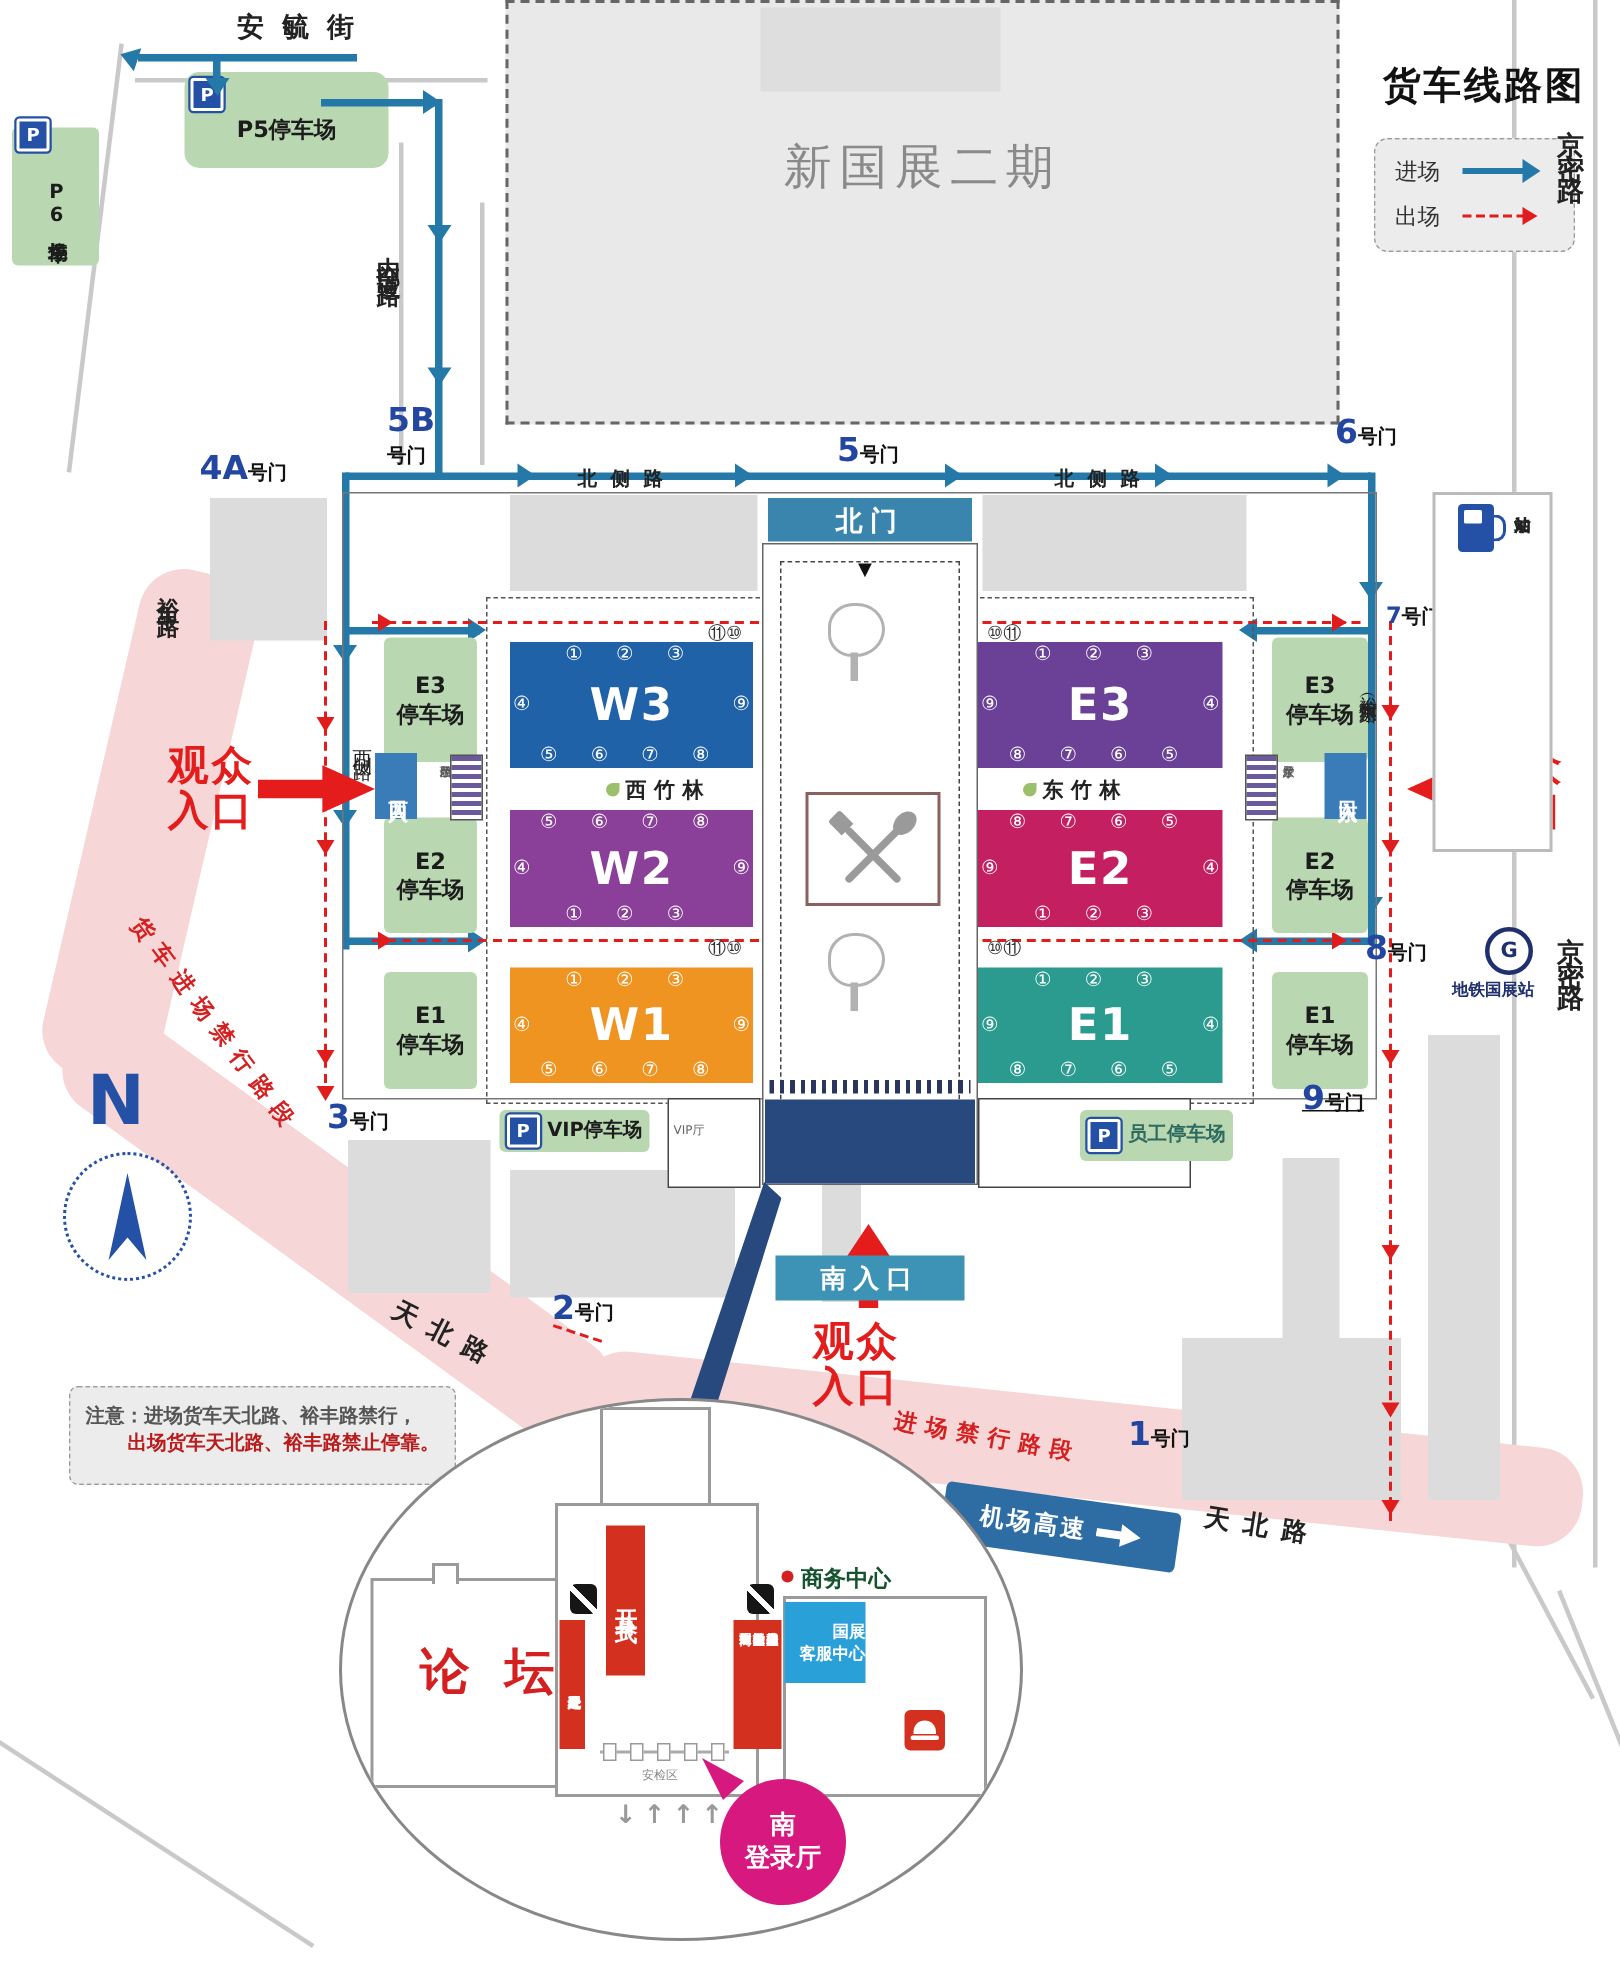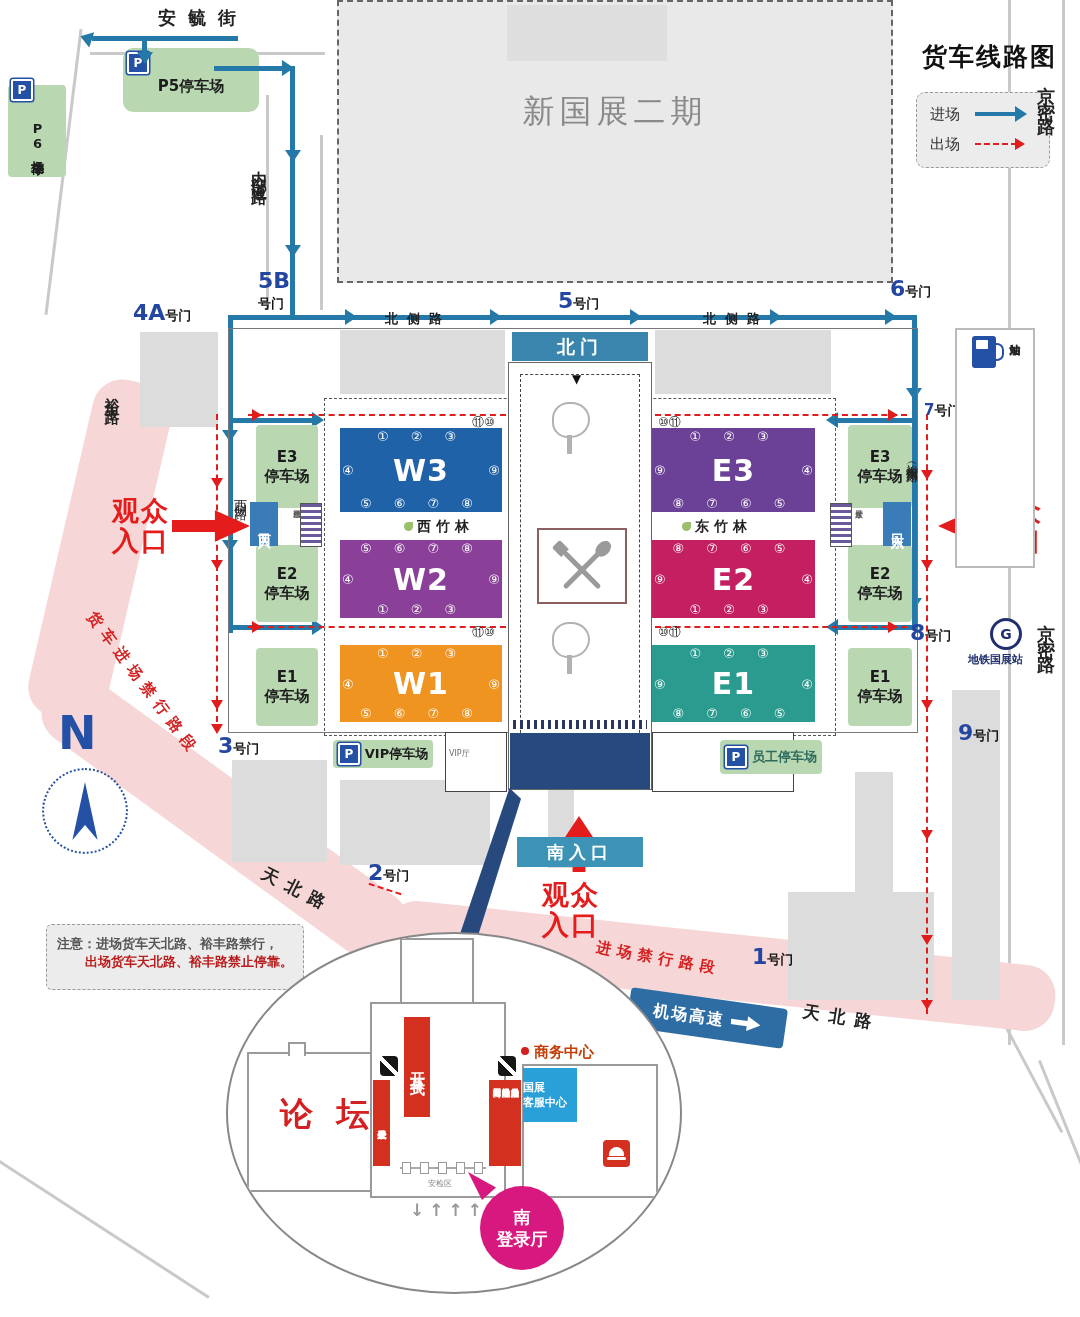--- a/index.html
+++ b/index.html
@@ -282,21 +282,21 @@
   <div class="lbl v" style="left:852px;top:504px;font-size:8px;color:#555;">东登录厅</div>
   <div class="lbl v" style="left:231px;top:490px;font-size:13px;letter-spacing:4px;">西侧路</div>
   <div class="lbl v" style="left:903px;top:455px;font-size:12px;letter-spacing:1px;">裕东街（东侧路）</div>
 
   <div class="gate" style="left:133px;top:300px;"><b>4A</b><i>号门</i></div>
   <div class="gate" style="left:258px;top:268px;text-align:left;"><b>5B</b><br><i>号门</i></div>
   <div class="gate" style="left:558px;top:288px;"><b>5</b><i>号门</i></div>
   <div class="gate" style="left:890px;top:276px;"><b>6</b><i>号门</i></div>
   <div class="gate" style="left:924px;top:400px;"><b style="font-size:15px;">7</b><i>号门</i></div>
   <div class="gate" style="left:910px;top:620px;"><b>8</b><i>号门</i></div>
-  <div class="gate" style="left:958px;top:720px;"><b>9</b><i>号门</i></div>
+  <div class="gate" style="left:868px;top:720px;text-decoration:underline;"><b>9</b><i>号门</i></div>
   <div class="gate" style="left:218px;top:733px;"><b>3</b><i>号门</i></div>
   <div class="gate" style="left:368px;top:860px;"><b>2</b><i>号门</i></div>
   <div class="gate" style="left:752px;top:944px;"><b>1</b><i>号门</i></div>
 
   <div class="lbl" style="left:385px;top:310px;font-size:13px;font-weight:bold;letter-spacing:9px;">北侧路</div>
   <div class="lbl" style="left:703px;top:310px;font-size:13px;font-weight:bold;letter-spacing:9px;">北侧路</div>
 
   <div class="redlbl" style="left:112px;top:496px;">
     <span>观众</span><br>
     <span>入口</span>
@@ -376,25 +376,25 @@
     <div class="esc" style="left:152px;top:122px;"></div>
     <div class="esc" style="left:270px;top:122px;"></div>
     <div class="vred" style="left:145px;top:146px;width:17px;height:86px;font-size:9px;">
       <span>观众登录处</span>
     </div>
     <div class="abs" style="left:261px;top:146px;width:32px;height:86px;background:#d43020;display:flex;flex-direction:row-reverse;justify-content:center;gap:1px;padding:2px 0;box-sizing:border-box;">
       <span class="v" style="color:#fff;font-size:8px;font-weight:bold;line-height:1;">主场搭建服务处</span>
       <span class="v" style="color:#fff;font-size:8px;font-weight:bold;line-height:1;">主场运输服务处</span>
       <span class="v" style="color:#fff;font-size:8px;font-weight:bold;line-height:1;">展商报到处</span>
     </div>
-    <div class="lbl" style="left:293px;top:109px;font-size:15px;font-weight:bold;color:#c2410c;">
+    <div class="lbl" style="left:293px;top:109px;font-size:15px;font-weight:bold;color:#14532d;">
       <span style="display:inline-block;width:8px;height:8px;background:#d42020;border-radius:50%;margin-right:5px;vertical-align:2px;"></span><span>商务中心</span>
     </div>
     <div class="outline" style="left:294px;top:130px;width:132px;height:130px;"></div>
-    <div class="abs" style="left:295px;top:134px;width:54px;height:54px;background:#29a0d8;color:#fff;display:flex;flex-direction:column;align-items:flex-start;justify-content:center;font-size:11px;font-weight:bold;line-height:1.4;">
+    <div class="abs" style="left:295px;top:134px;width:54px;height:54px;background:#29a0d8;color:#fff;display:flex;flex-direction:column;align-items:flex-end;justify-content:center;font-size:11px;font-weight:bold;line-height:1.4;">
       <span>国展</span>
       <span>客服中心</span>
     </div>
     <div class="hat" style="left:375px;top:206px;">
       <span class="dome"></span>
       <span class="brim"></span>
     </div>
     <div class="abs" style="left:172px;top:228px;width:86px;height:12px;">
       <span style="position:absolute;left:0;right:0;top:5px;height:1.5px;background:#aaa;"></span>
       <span class="ts" style="position:absolute;left:2px;"></span>

